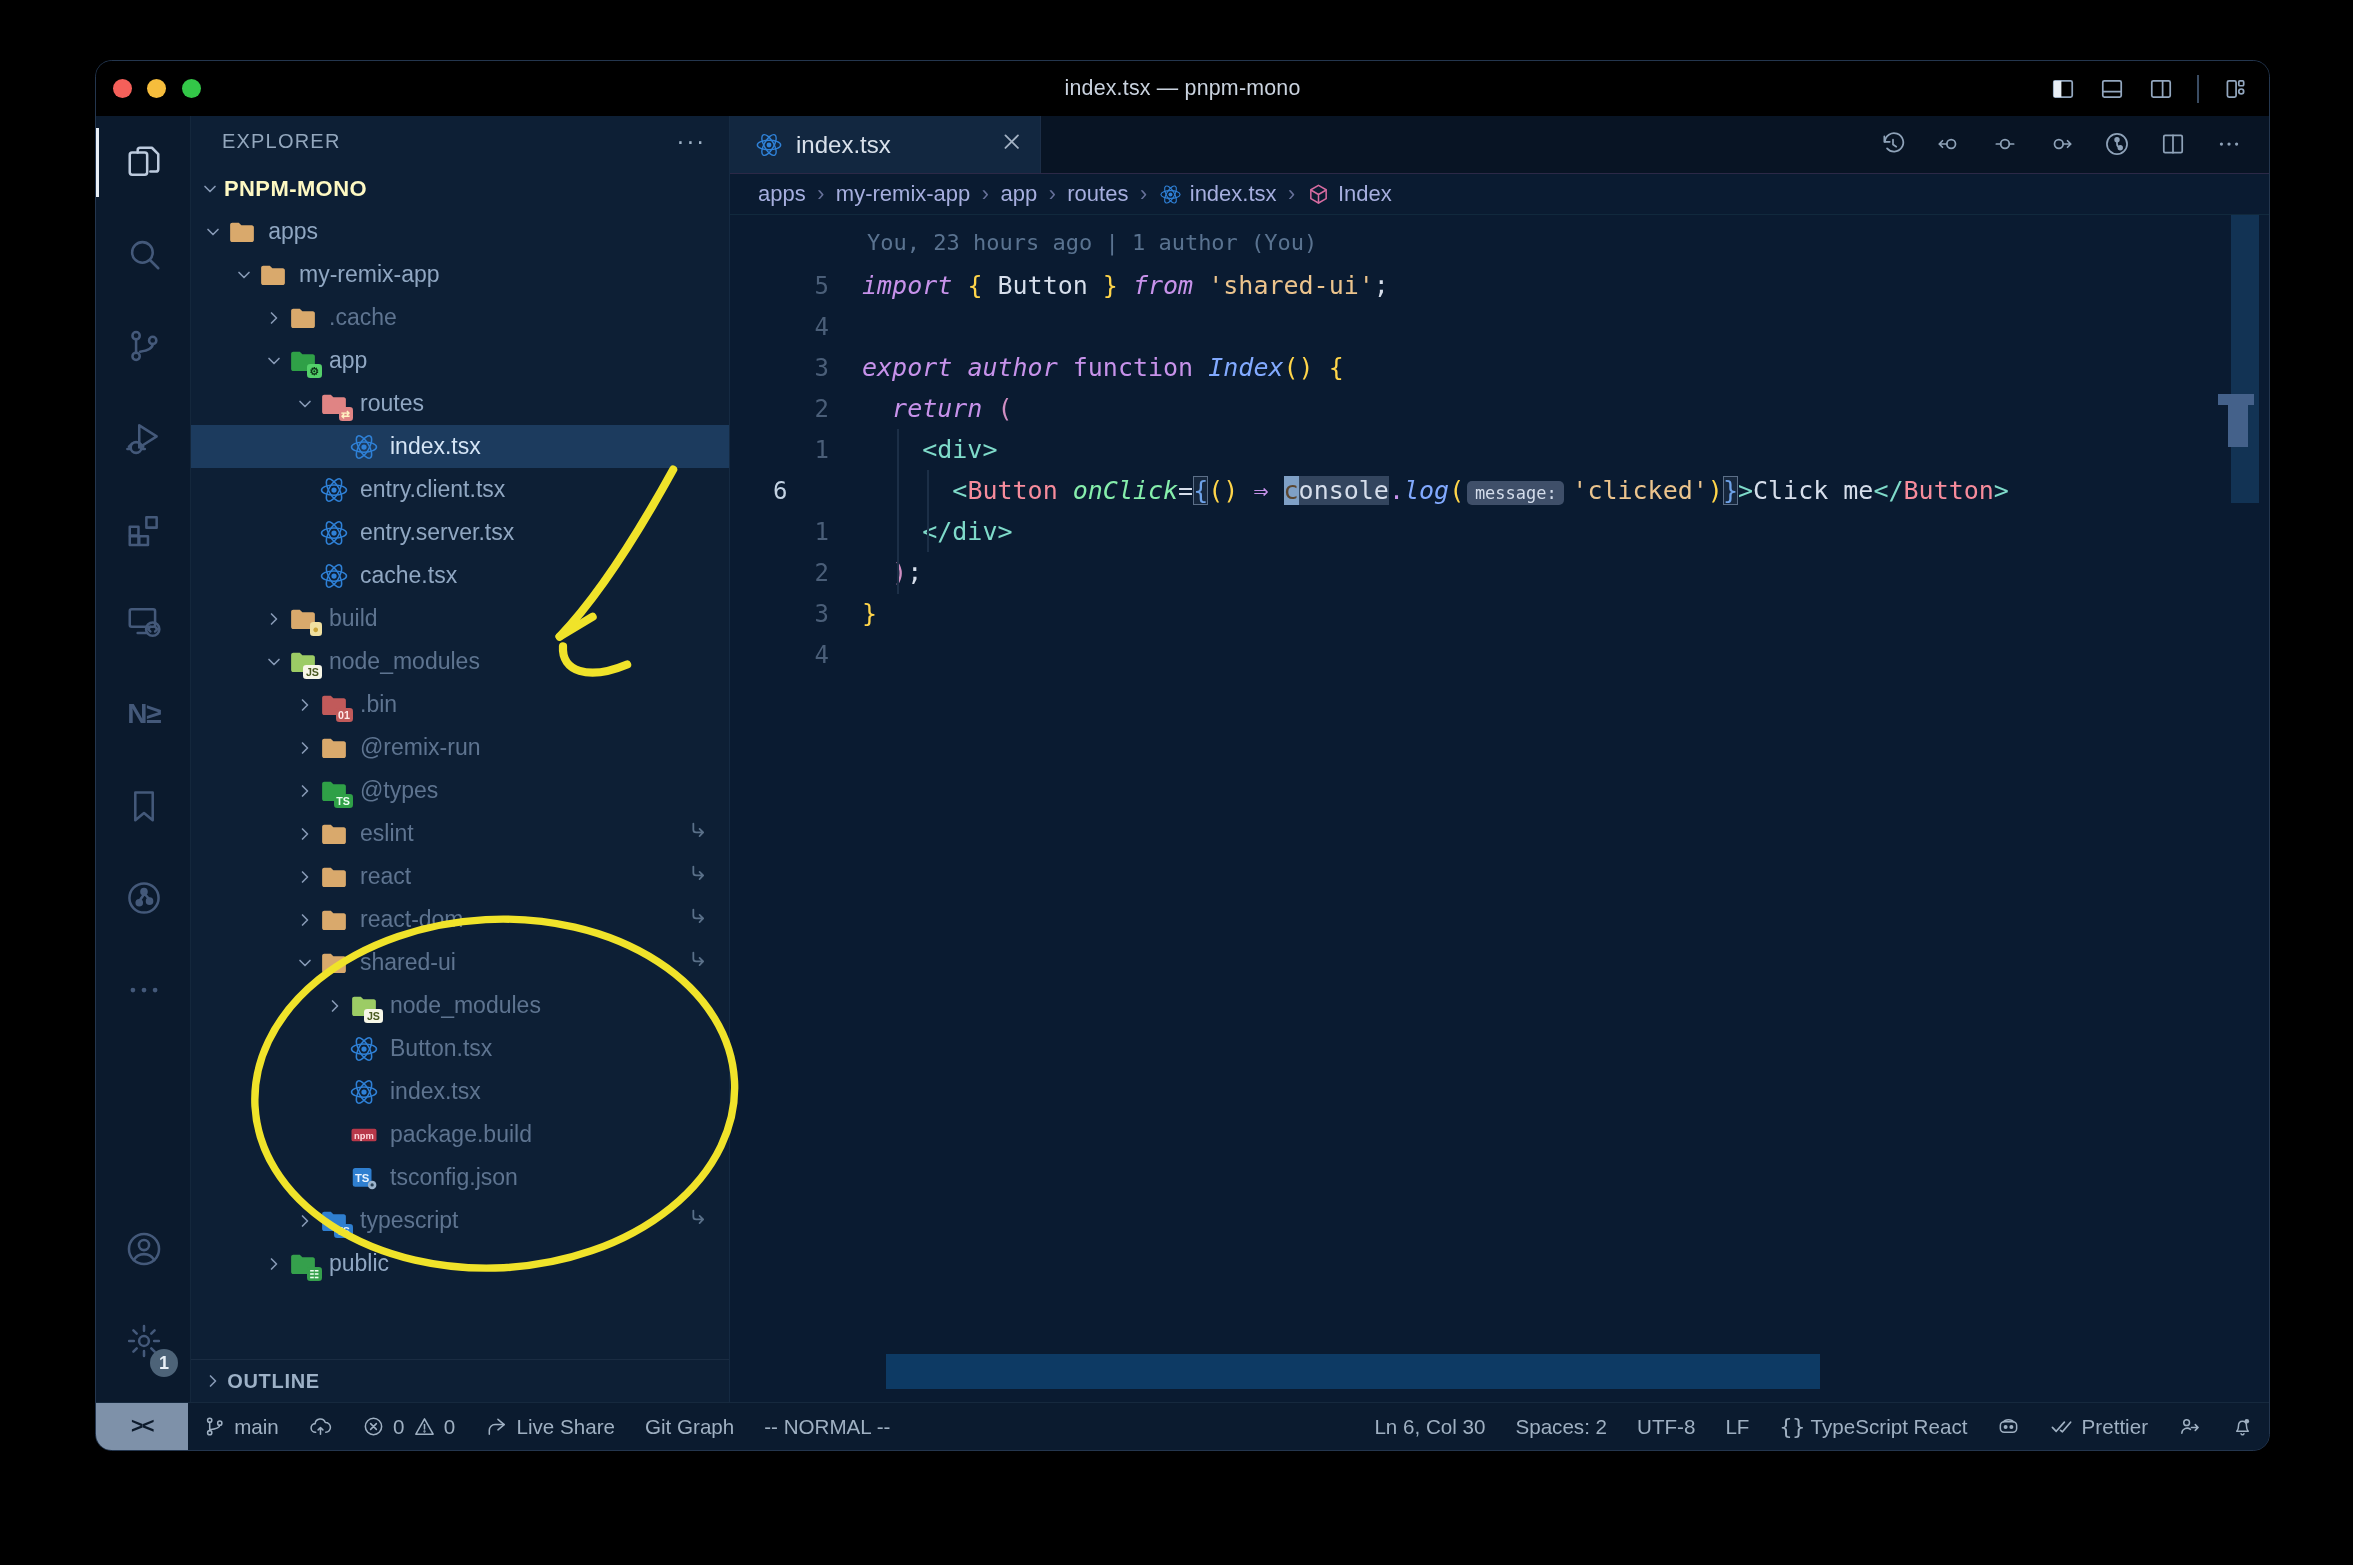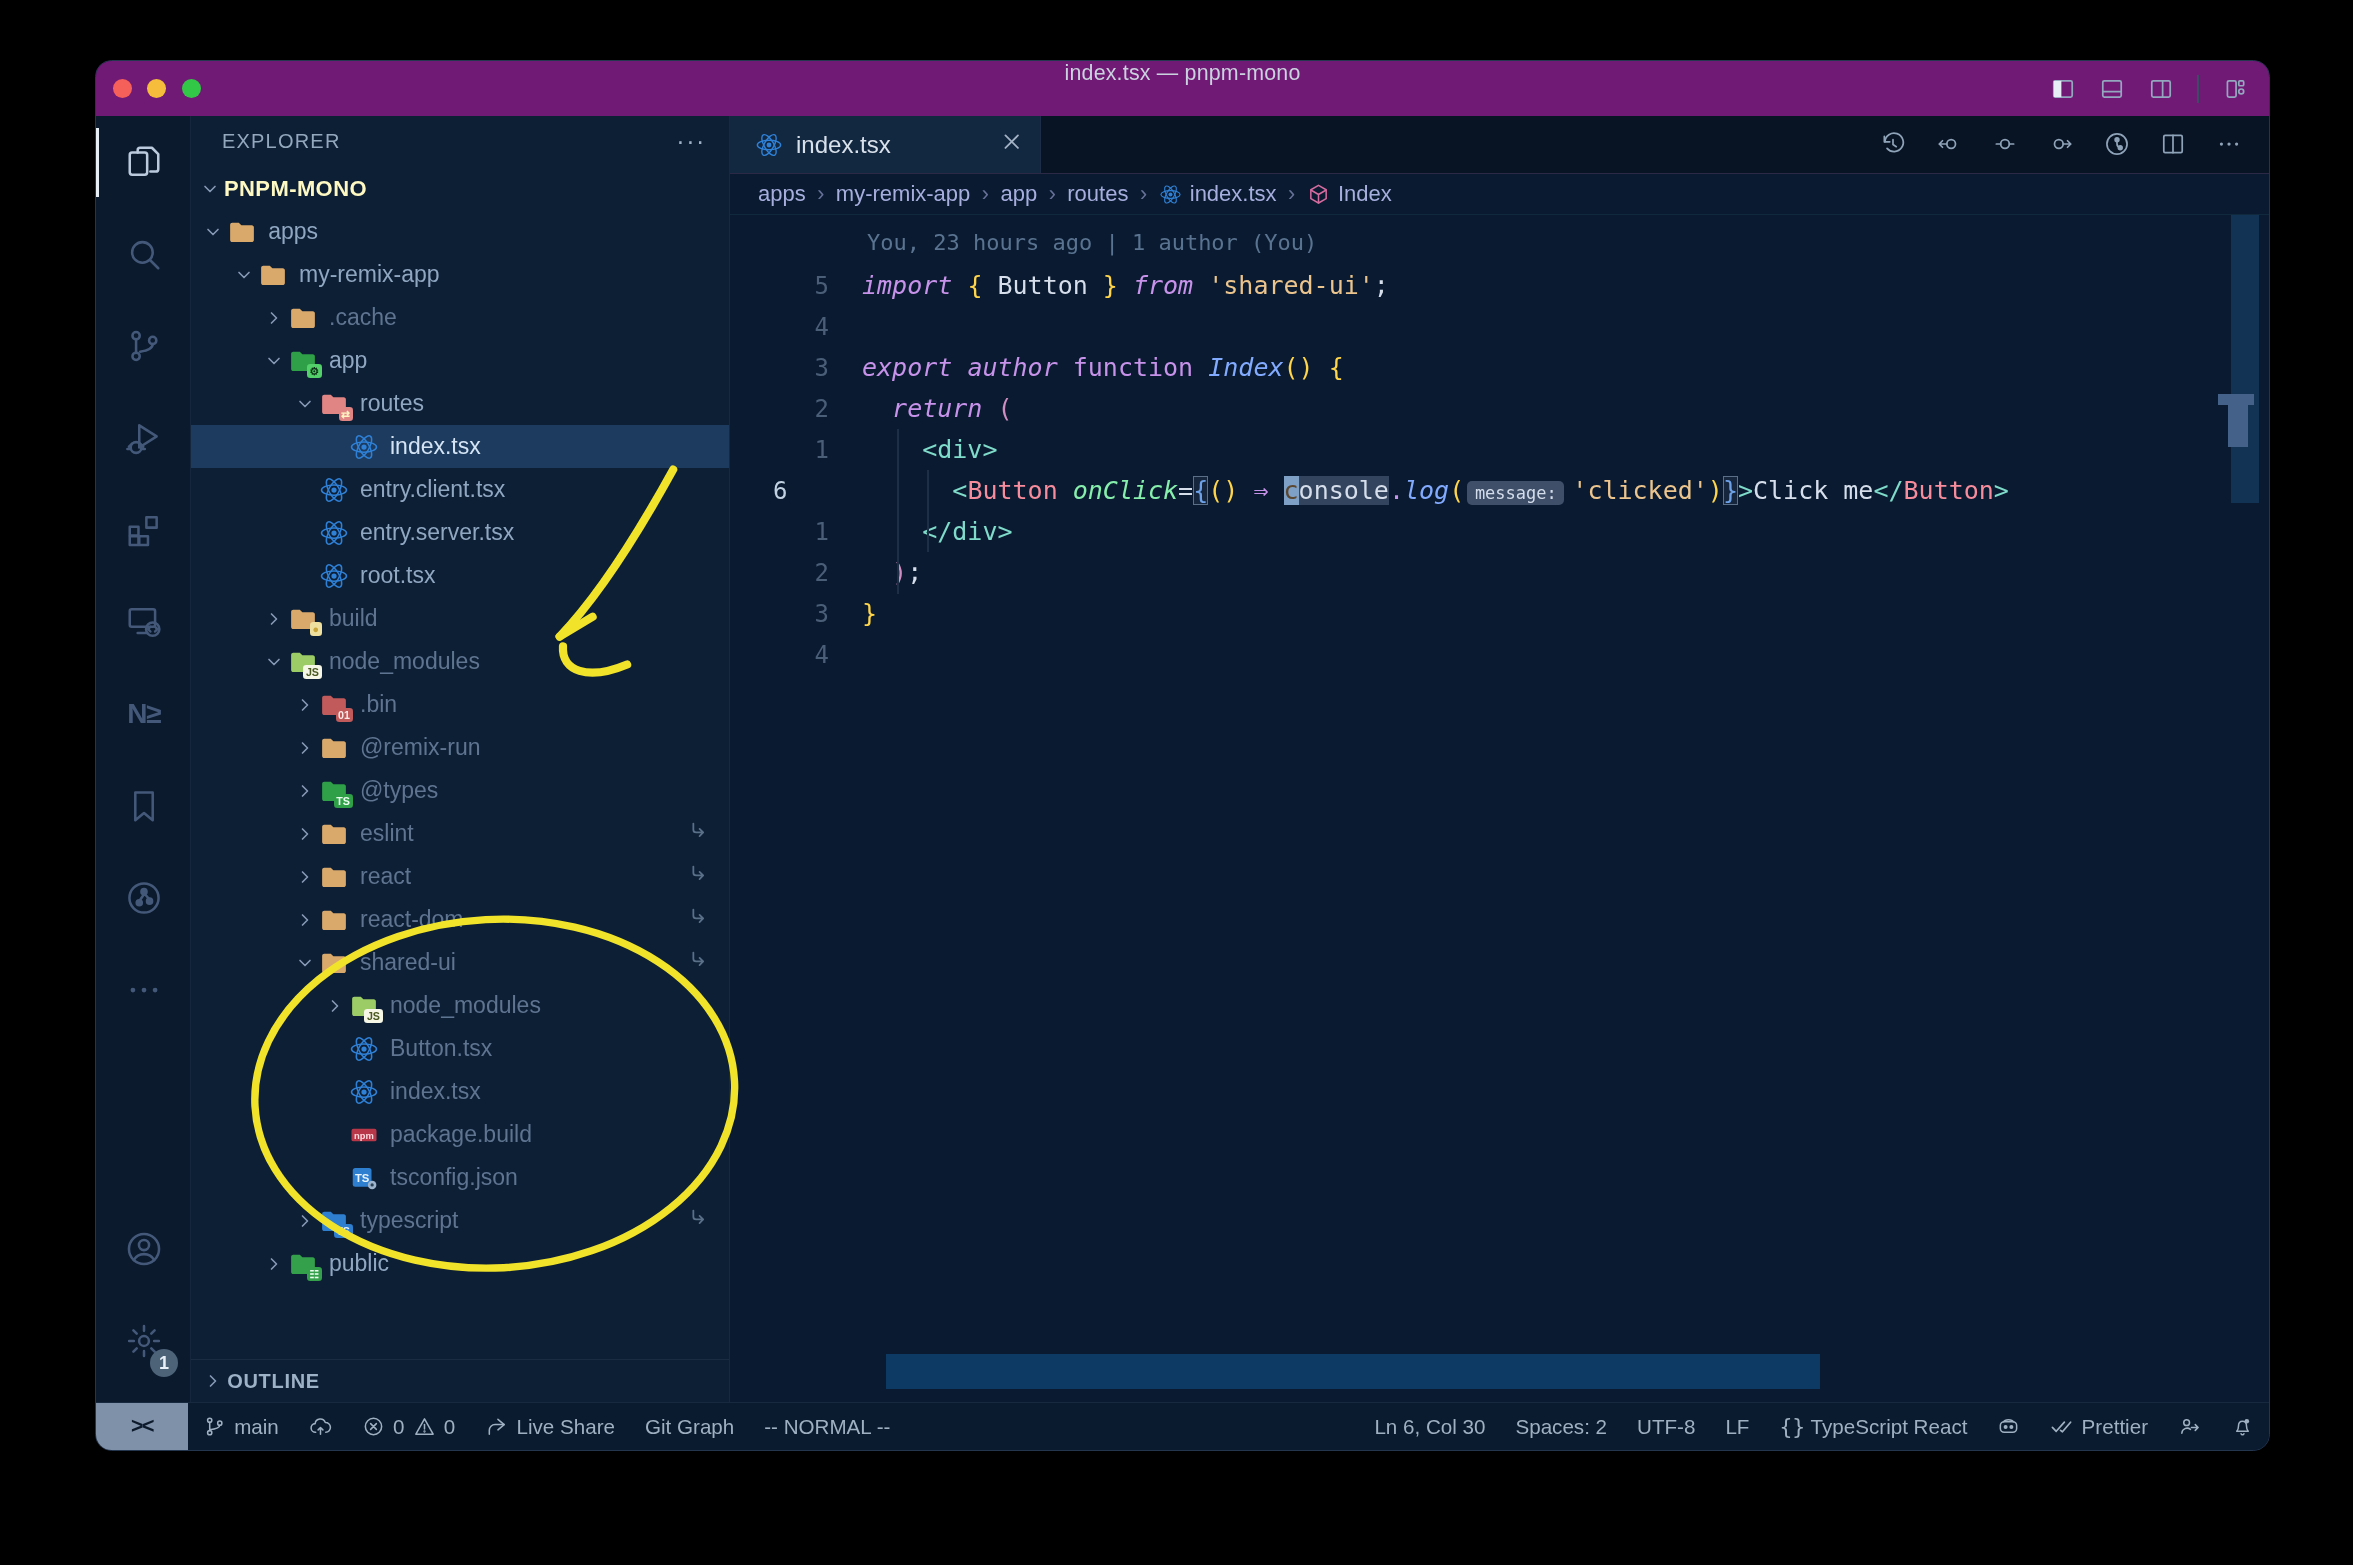--- a/index.html
+++ b/index.html
@@ -6,22 +6,22 @@
   html,body { width:2354px; height:1565px; background:#000; overflow:hidden;
               font-family:"Liberation Sans", sans-serif; }
 
   
   .window { position:absolute; left:95px; top:60px; width:2175px; height:1391px;
             background:#0a1b31; border-radius:16.5px; overflow:hidden;
             border:0.8px solid #24364e; box-shadow:0 33px 74px rgba(0,0,0,.85);
             display:flex; flex-direction:column; }
 
   
-  .titlebar { height:55px; background:#701a75; flex:0 0 55px; position:relative;
-              display:flex; justify-content:center; }
+  .titlebar { height:55px; background:#000000; flex:0 0 55px; position:relative;
+              display:flex; align-items:center; justify-content:center; }
   .traffic { position:absolute; left:16.5px; top:0; height:100%; display:flex; align-items:center; gap:15.6px; }
   .tl { width:19px; height:19px; border-radius:50%; }
   .win-title { color:#c9d2de; font-size:21.4px; letter-spacing:0.2px; }
   .tb-icons { position:absolute; right:21.4px; top:0; height:100%; display:flex; align-items:center; gap:23px; color:#93a7bf; }
   .tb-icons svg { width:26px; height:26px; display:block; }
   .tb-sep { width:1.6px; height:28px; background:#3a4c63; }
 
   .mainrow { flex:1; display:flex; min-height:0; }
 
   
@@ -366,21 +366,21 @@
           <div class="trow" style="padding-left: 100px;">
             <span class="spacer"></span>
             <span class="ticon">
               <svg viewBox="0 0 24 24" fill="none" stroke="#2f81d7" stroke-width="1.2">
                 <circle cx="12" cy="12" r="2.1" fill="#2f81d7" stroke="none"></circle>
                 <ellipse cx="12" cy="12" rx="10" ry="4.1"></ellipse>
                 <ellipse cx="12" cy="12" rx="10" ry="4.1" transform="rotate(60 12 12)"></ellipse>
                 <ellipse cx="12" cy="12" rx="10" ry="4.1" transform="rotate(120 12 12)"></ellipse>
               </svg>
             </span>
-            <span>root.tsx</span>
+            <span>cache.tsx</span>
           </div>
           <div class="trow dim" style="padding-left: 69px;">
             <span class="chev">
               <svg viewBox="0 0 24 24" fill="none" stroke="currentColor" stroke-width="1.6" stroke-linecap="round" stroke-linejoin="round">
                 <path d="M9 6l6 6-6 6" stroke-width="2"></path>
               </svg>
             </span>
             <span class="ticon">
               <svg viewBox="0 0 24 24">
                 <path d="M2.5 6.2c0-1 .8-1.7 1.7-1.7h5.2l2.1 2.1h8.3c1 0 1.7.8 1.7 1.7v10c0 1-.8 1.7-1.7 1.7H4.2c-1 0-1.7-.8-1.7-1.7z" fill="#d9a96c"></path>

